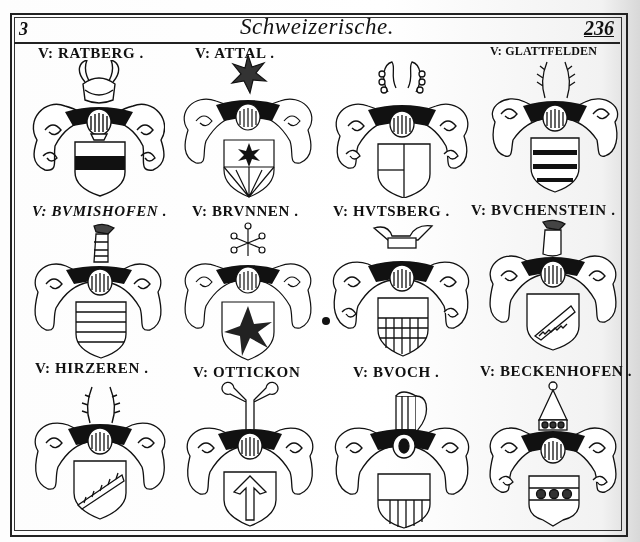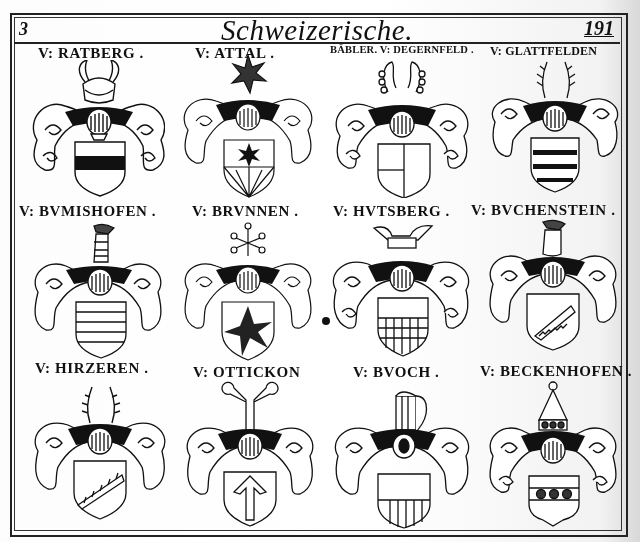--- a/index.html
+++ b/index.html
@@ -24,21 +24,21 @@
   }
   .header {
     position:absolute; left:14px; top:17px; width:606px; height:25px;
     border-bottom:2px solid #222;
   }
   .header .pagecol {
     position:absolute; left:5px; top:2px; font-size:18px; font-style:italic; font-weight:bold;
   }
   .header .title {
     position:absolute; left:0; right:0; top:-3px; text-align:center;
-    font-size:29px; font-style:italic; letter-spacing:0.5px;
+    font-size:23px; font-style:italic; letter-spacing:0.5px;
   }
   .header .pagenum {
     position:absolute; right:6px; top:0px; font-size:20px; font-style:italic; font-weight:bold;
     text-decoration:underline; text-decoration-thickness:1px;
   }
   .label {
     position:absolute; font-size:15px; letter-spacing:0.6px; white-space:nowrap;
     font-weight:bold; text-transform:uppercase;
   }
   .arms {
@@ -52,29 +52,28 @@
 </head>
 <body>
 
 <div class="page">
   <div class="frame-outer"></div>
   <div class="frame-inner"></div>
 
   <div class="header">
     <span class="pagecol">3</span>
     <div class="title">Schweizerische.</div>
-    <span class="pagenum">191</span>
+    <span class="pagenum">236</span>
   </div>
 
   <div class="label" style="left:38px;top:45px;">V: RATBERG .</div>
   <div class="label" style="left:195px;top:45px;text-align:right;">V: ATTAL .</div>
-  <div class="label" style="left:330px;top:44px;font-size:10.5px;letter-spacing:0.2px;">BÄBLER. V: DEGERNFELD .</div>
   <div class="label" style="left:490px;top:44px;font-size:12px;letter-spacing:0.2px;">V: GLATTFELDEN</div>
 
-  <div class="label" style="left:19px;top:203px;">V: BVMISHOFEN .</div>
+  <div class="label" style="left:32px;top:203px;font-style:italic;">V: BVMISHOFEN .</div>
   <div class="label" style="left:192px;top:203px;">V: BRVNNEN .</div>
   <div class="label" style="left:333px;top:203px;">V: HVTSBERG .</div>
   <div class="label" style="left:471px;top:202px;">V: BVCHENSTEIN .</div>
 
   <div class="label" style="left:35px;top:360px;">V: HIRZEREN .</div>
   <div class="label" style="left:193px;top:364px;">V: OTTICKON</div>
   <div class="label" style="left:353px;top:364px;">V: BVOCH .</div>
   <div class="label" style="left:480px;top:363px;">V: BECKENHOFEN .</div>
 
   <div class="arms" style="left:25px;top:60px;">

